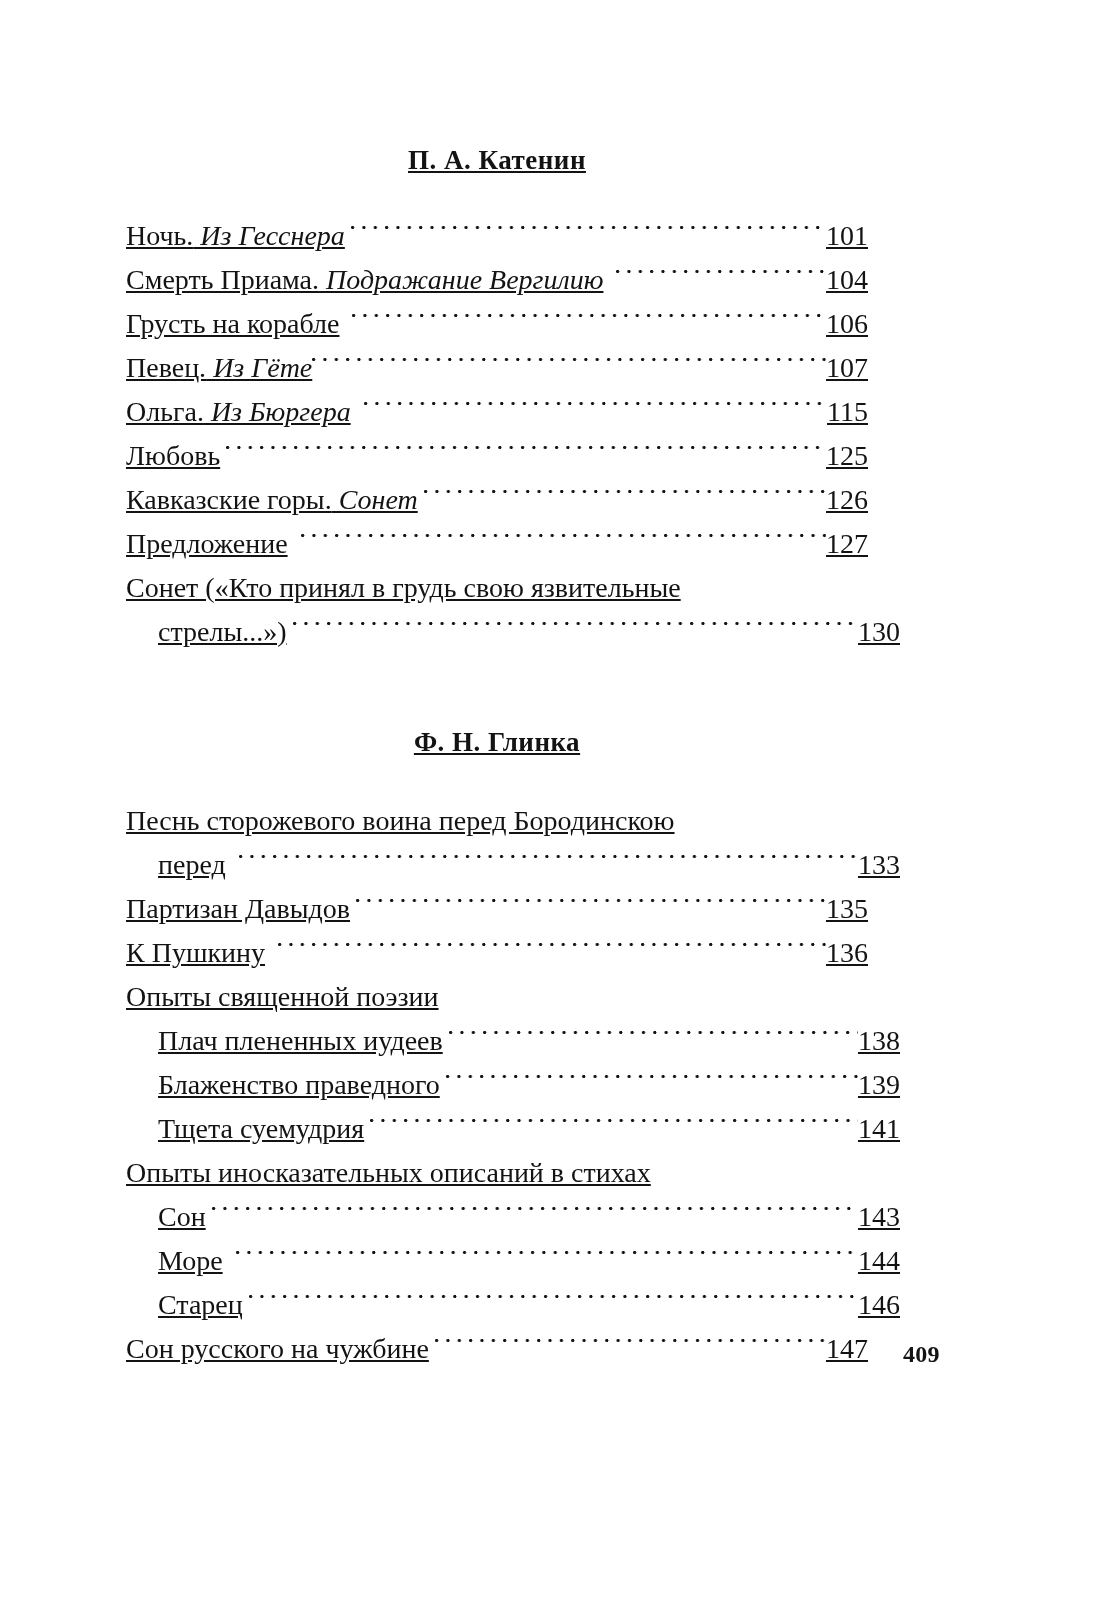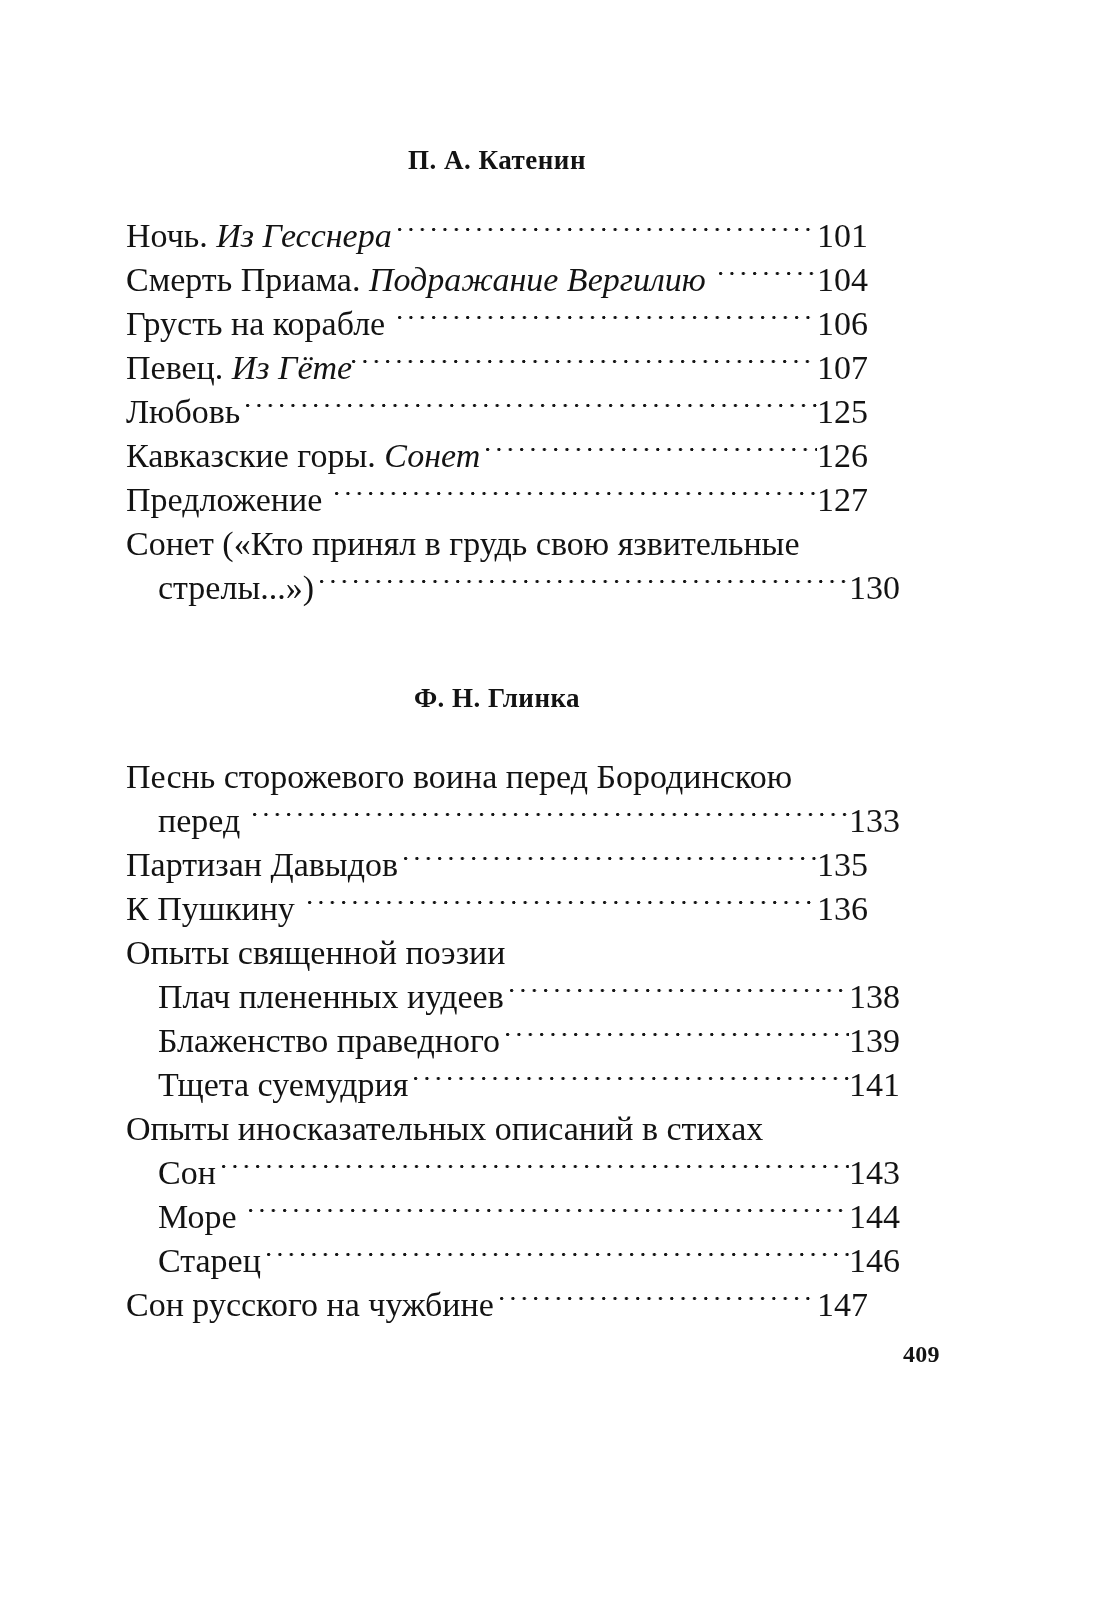--- a/index.html
+++ b/index.html
@@ -26,42 +26,42 @@
   }
 
   .content {
     position: absolute;
     left: 126px;
     top: 132px;
     width: 742px;   
   }
 
   
-  .section { margin: 0; }
+  .section { margin: 0; text-decoration: underline; }
   .section + .section { margin-top: 0; }
 
   .section-title {
     text-align: center;
     font-weight: bold;
     font-size: 27px;
     letter-spacing: 0.5px;
     line-height: 1.1;
     margin: 0 0 0 0;
     padding: 0;
     white-space: nowrap;
   }
   .sec-katenin .section-title { padding-top: 14px; padding-bottom: 38px; }
   .sec-glinka  .section-title { padding-top: 74px; padding-bottom: 42px; }
 
   .entries { margin: 0; padding: 0; }
 
   
   .entry {
     position: relative;
-    font-size: 34px;
+    font-size: 28px;
     line-height: 44px;
     margin: 0;
     padding: 0;
     text-align: left;
   }
 
   .entry .title {
     font-style: normal;
   }
   .entry .subtitle {
@@ -153,20 +153,28 @@
           <div class="entry">
             <div class="line">
               <span class="txt"><span class="title">Певец.</span><span class="subtitle"> Из Гёте</span></span>
               <span class="gapnone"></span>
               <span class="dots"></span>
               <span class="pg">107</span>
             </div>
           </div>
           <div class="entry">
             <div class="line">
+              <span class="txt"><span class="title">Ольга.</span><span class="subtitle"> Из Бюргера</span></span>
+              <span class="gapmd"></span>
+              <span class="dots"></span>
+              <span class="pg">115</span>
+            </div>
+          </div>
+          <div class="entry">
+            <div class="line">
               <span class="txt"><span class="title">Любовь</span></span>
               <span class="gapsm"></span>
               <span class="dots"></span>
               <span class="pg">125</span>
             </div>
           </div>
           <div class="entry">
             <div class="line">
               <span class="txt"><span class="title">Кавказские горы.</span><span class="subtitle"> Сонет</span></span>
               <span class="gapsm"></span>

